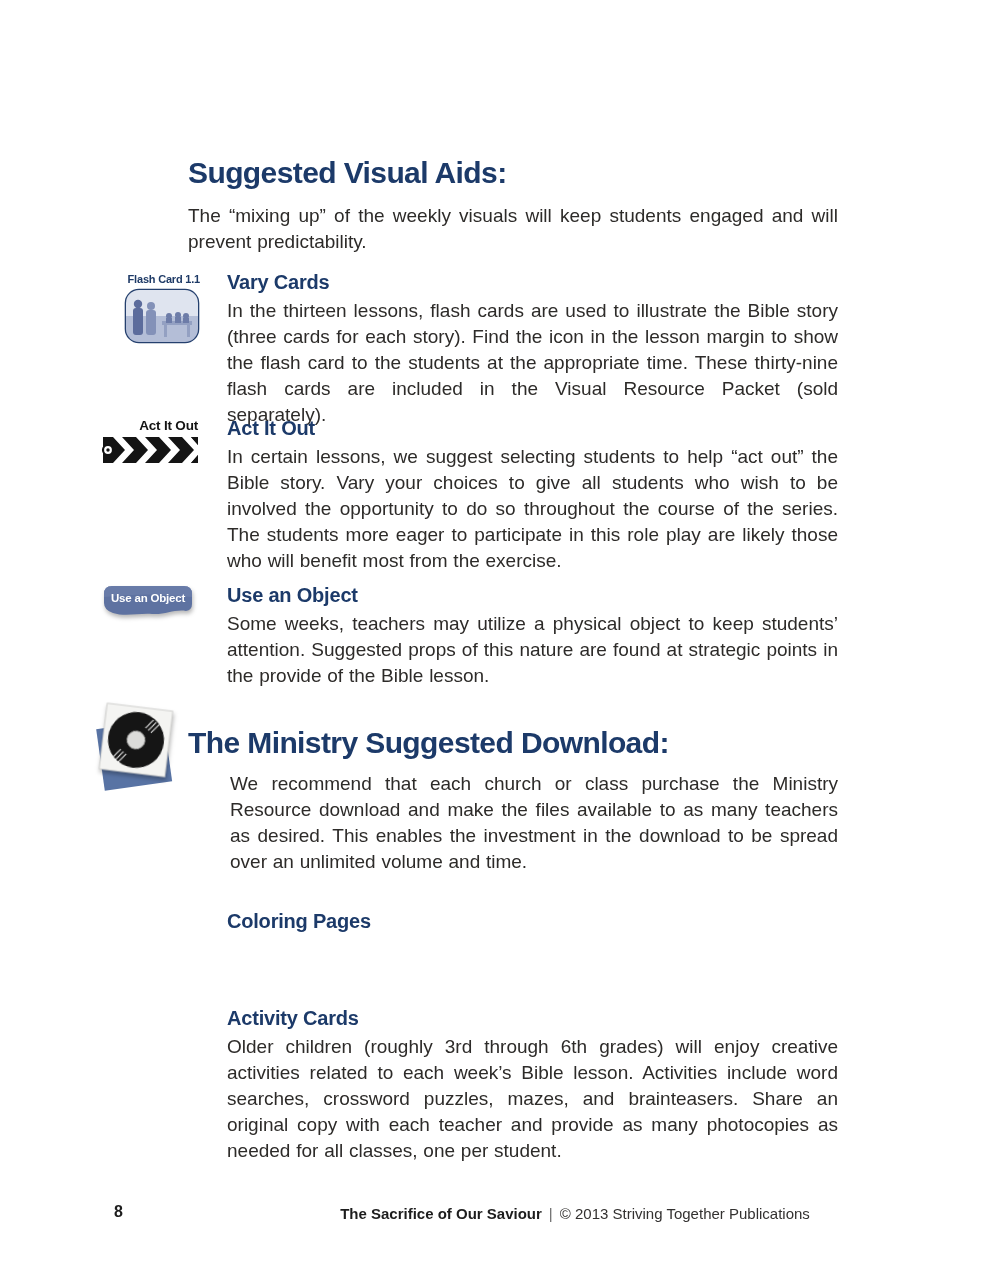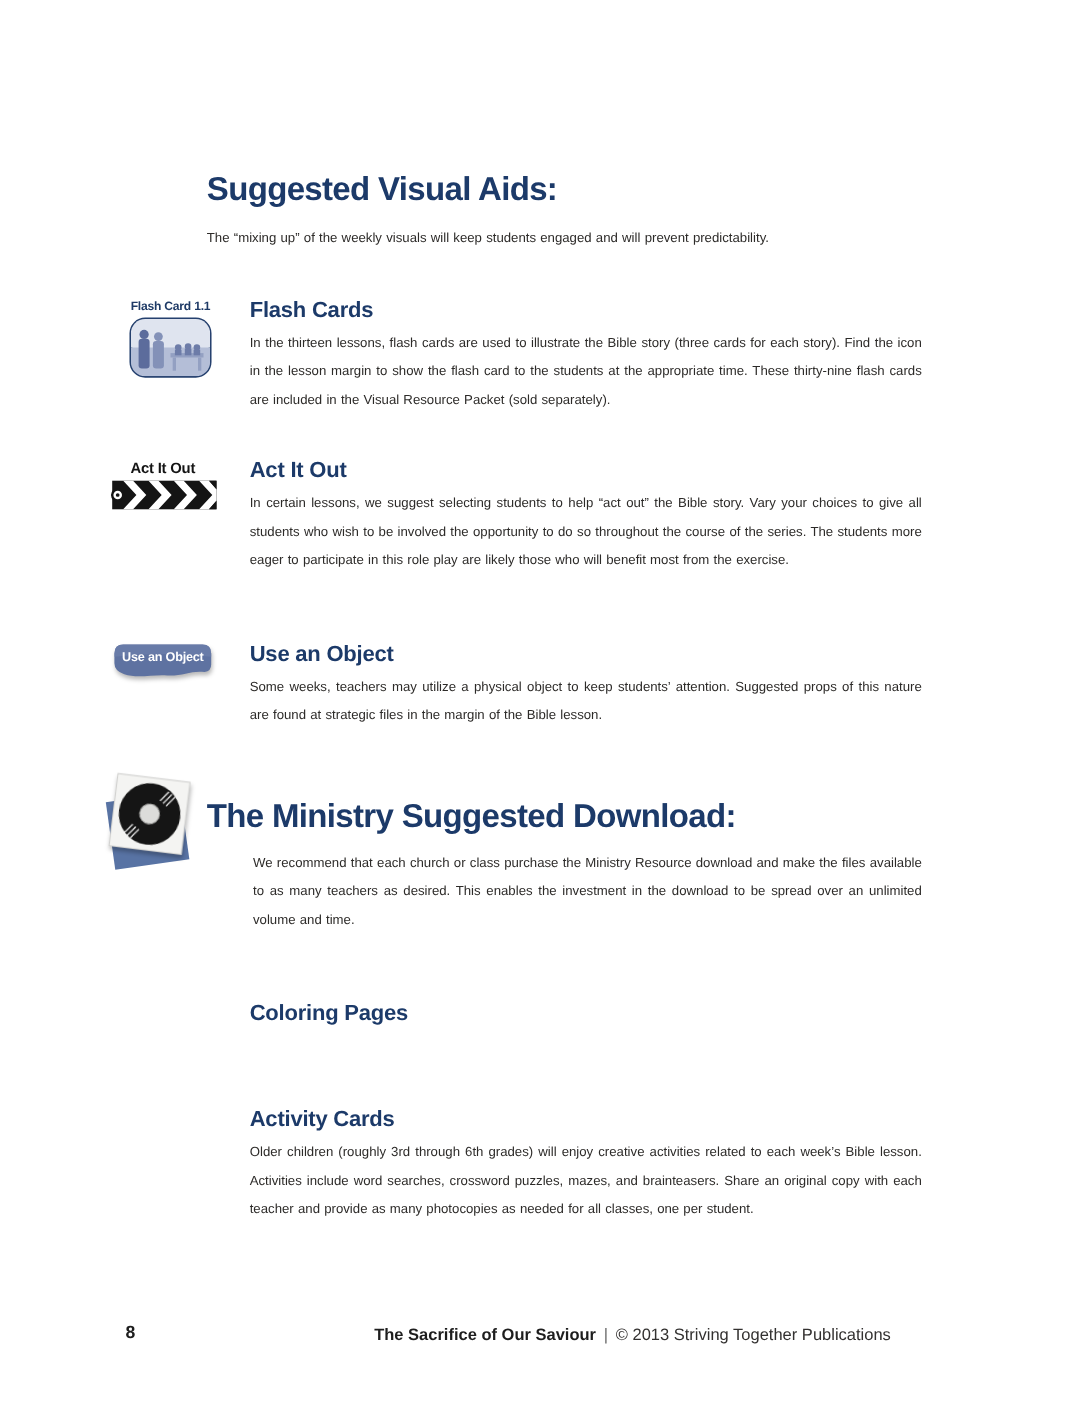--- a/index.html
+++ b/index.html
@@ -10,27 +10,27 @@
   .abs{position:absolute;}
   h1.doc-h1{
     margin:0;font-size:30px;font-weight:700;letter-spacing:-0.6px;
     color:#1c3a69;line-height:1.1;
   }
   h2.doc-h2{
     margin:0 0 4px 0;font-size:20px;font-weight:700;letter-spacing:-0.2px;
     color:#1c3a69;line-height:1.2;
   }
   p.body-text{
-    margin:0;font-size:12px;line-height:26px;text-align:justify;color:#2d2b29;
+    margin:0;font-size:19px;line-height:26px;text-align:justify;color:#2d2b29;
     word-spacing:0.5px;
   }
   .intro-block{left:188px;top:156px;width:650px;}
   .intro-block p{margin-top:14px;}
   .section-content{width:611px;}
-  .margin-cell{text-align:center;}
+  .margin-cell{text-align:right;}
   .margin-label-navy{
     display:block;font-size:11px;font-weight:700;color:#1e3a66;letter-spacing:-0.2px;
     line-height:14px;
   }
   .margin-label-black{
     display:block;font-size:13.5px;font-weight:700;color:#141414;letter-spacing:-0.2px;
     line-height:16px;margin-bottom:2px;
   }
   .badge-wrap{width:94px;height:42px;}
   .badge-wrap svg{position:absolute;left:0;top:0;}
@@ -82,21 +82,21 @@
           <circle cx="62" cy="28" r="3" fill="#6d7ca8"></circle>
           <rect x="42" y="30" width="6" height="5" fill="#6d7ca8"></rect>
           <rect x="51" y="29" width="6" height="6" fill="#6d7ca8"></rect>
           <rect x="59" y="30" width="6" height="5" fill="#6d7ca8"></rect>
         </g>
       </svg>
     </span>
   </div>
 
   <div class="abs section-content" style="left:227px;top:270px;">
-    <h2 class="doc-h2">Flash Cards</h2>
+    <h2 class="doc-h2">Vary Cards</h2>
     <p class="body-text">In the thirteen lessons, flash cards are used to illustrate the Bible story (three cards for each story). Find the icon in the lesson margin to show the flash card to the students at the appropriate time. These thirty-nine flash cards are included in the Visual Resource Packet (sold separately).</p>
   </div>
 
   <div class="abs margin-cell" style="left:98px;top:418px;width:100px;">
     <span class="margin-label-black">Act It Out</span>
     <span>
       <svg width="97" height="28" viewBox="0 0 97 28">
         <rect x="2" y="1" width="95" height="26" fill="#141414"></rect>
         <polygon points="12,1 21,1 33,14 21,27 12,27 24,14" fill="#ffffff"></polygon>
         <polygon points="35,1 44,1 56,14 44,27 35,27 47,14" fill="#ffffff"></polygon>
@@ -120,21 +120,21 @@
       <svg width="94" height="42" viewBox="0 0 94 42" class="shadowed">
         <path d="M11 2 H83 Q91 2 91 10 V20 Q91 26 85 27 C74 25 64 31 51 30 C38 29 24 33 12 29 Q3 26 3 19 V10 Q3 2 11 2 Z" fill="#5e72a1"></path>
         <path d="M11 2 H83 Q91 2 91 10 V13 Q47 8 3 13 V10 Q3 2 11 2 Z" fill="#6c7fab" opacity="0.7"></path>
       </svg>
     </span>
     <span class="badge-text">Use an Object</span>
   </div>
 
   <div class="abs section-content" style="left:227px;top:583px;">
     <h2 class="doc-h2">Use an Object</h2>
-    <p class="body-text">Some weeks, teachers may utilize a physical object to keep students’ attention. Suggested props of this nature are found at strategic files in the margin of the Bible lesson.</p>
+    <p class="body-text">Some weeks, teachers may utilize a physical object to keep students’ attention. Suggested props of this nature are found at strategic points in the provide of the Bible lesson.</p>
   </div>
 
   <div class="abs" style="left:88px;top:698px;">
     <svg width="96" height="96" viewBox="0 0 96 96">
       <g transform="rotate(-8 48 56)">
         <rect x="12" y="26" width="68" height="62" fill="#5873a4"></rect>
       </g>
       <g transform="rotate(7 48 42)" class="shadowed">
         <rect x="15" y="9" width="66" height="66" fill="#f4f4f2" stroke="#d2d2d0" stroke-width="1"></rect>
         <circle cx="48" cy="42" r="28" fill="#151515"></circle>

